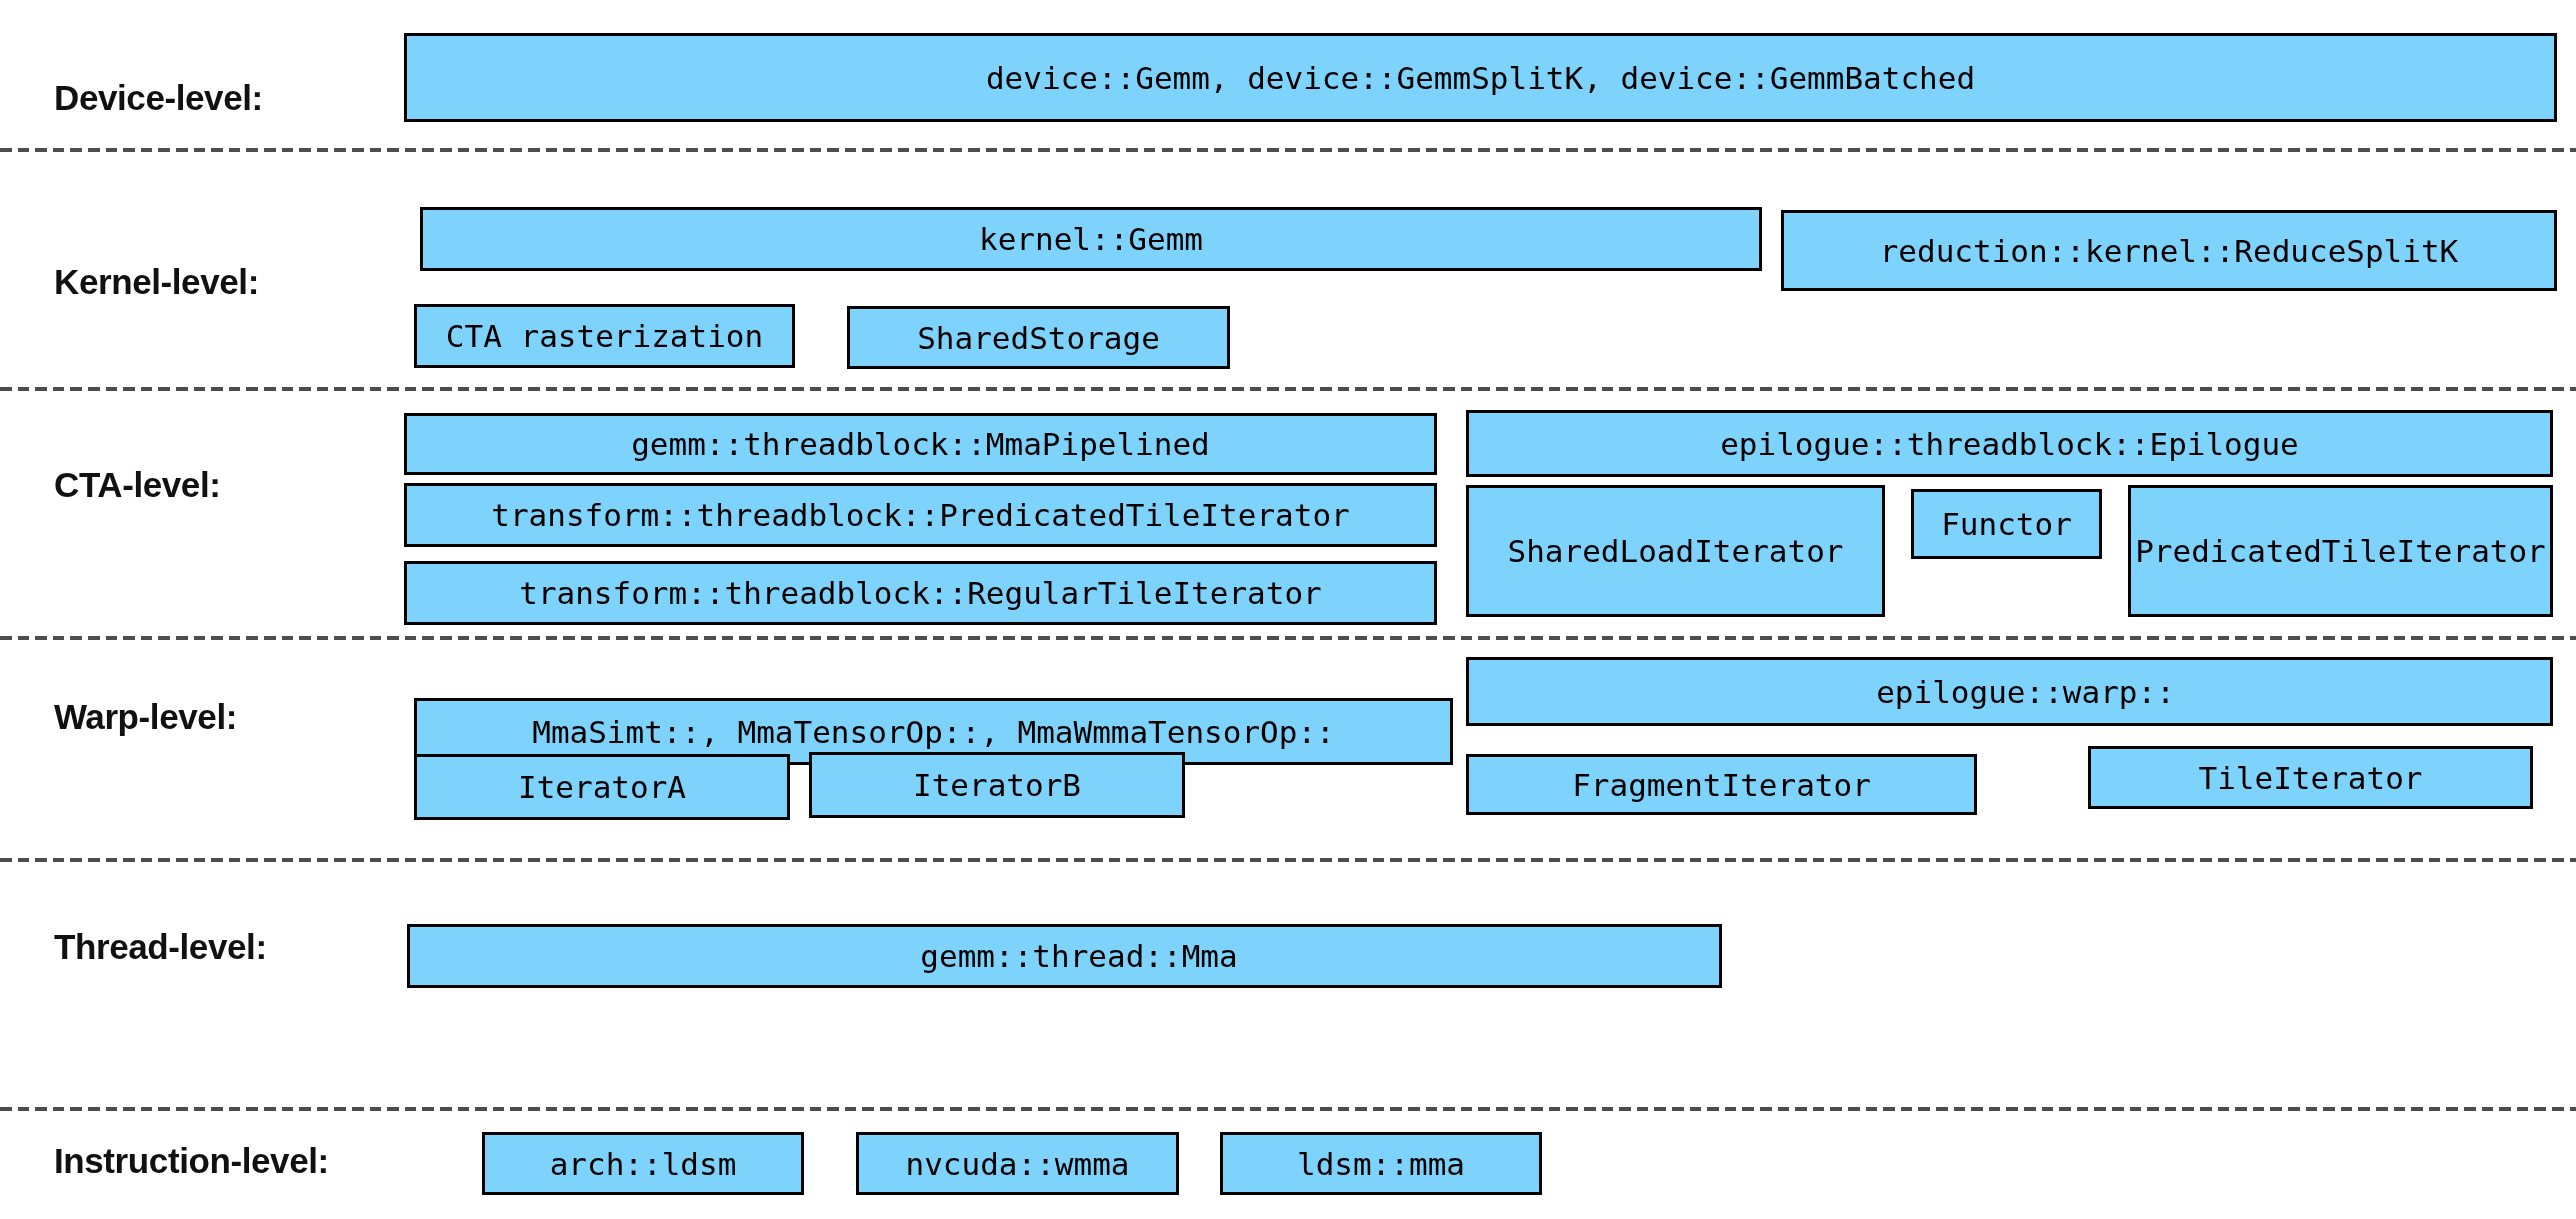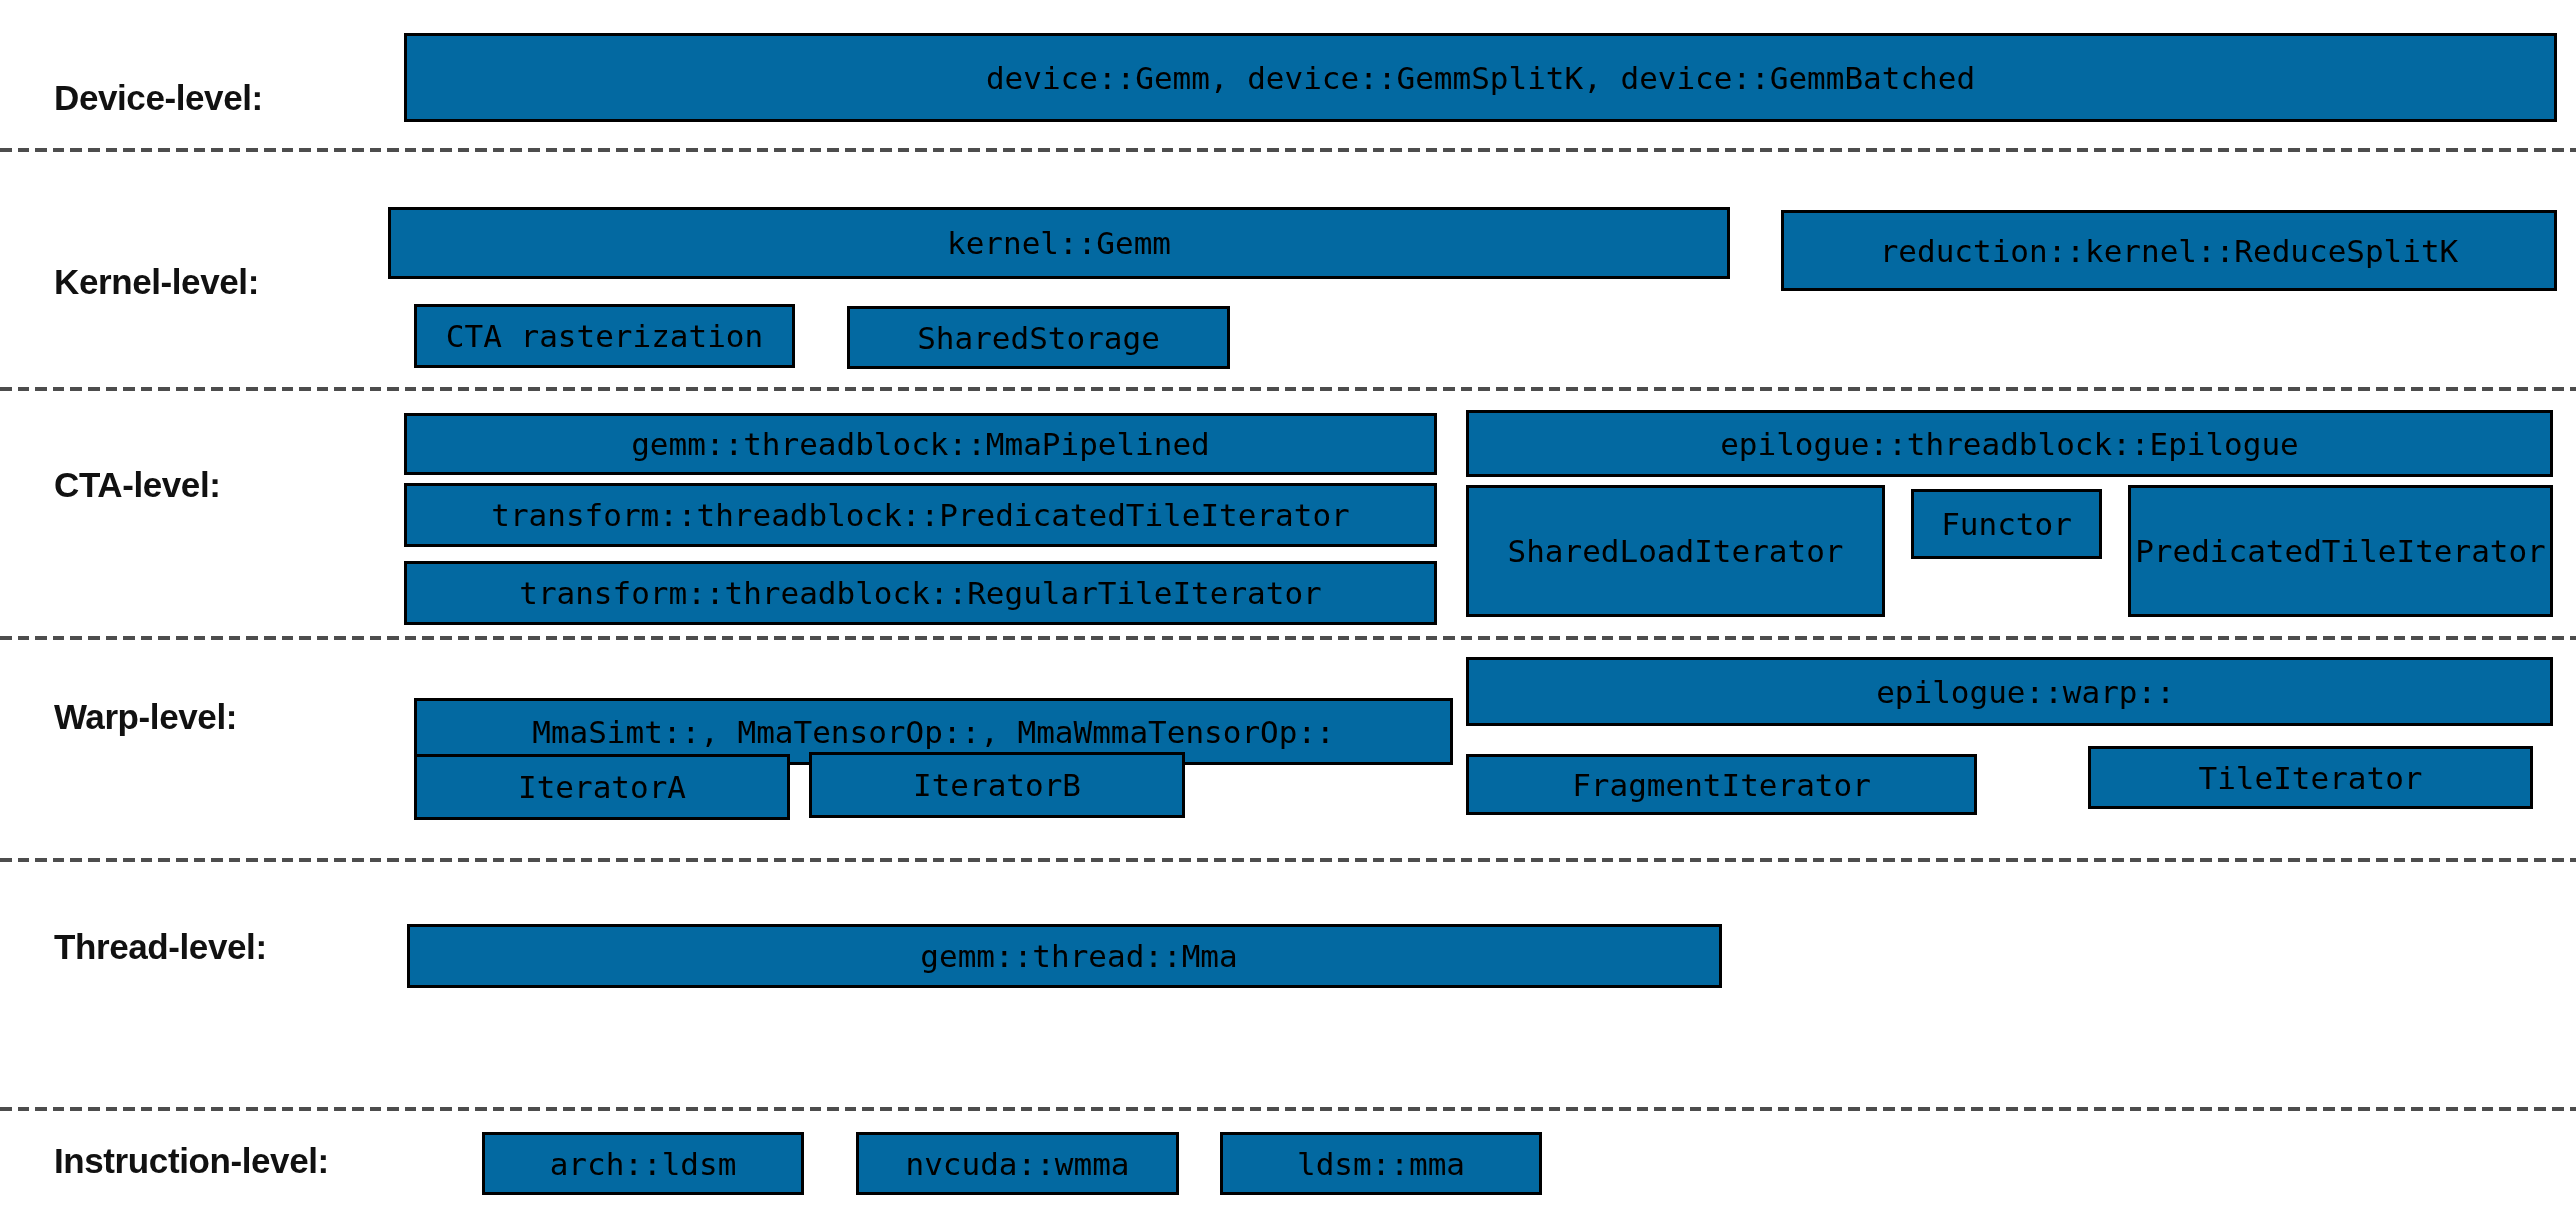--- a/index.html
+++ b/index.html
@@ -21,21 +21,21 @@
     font-weight: 700;
     font-size: 35px;
     line-height: 43px;
     color: #111111;
     letter-spacing: -0.4px;
     white-space: nowrap;
   }
   .box {
     position: absolute;
     box-sizing: border-box;
-    background: #0369a1;
+    background: #7dd3fc;
     border: 3.1px solid #000000;
     display: flex;
     align-items: center;
     justify-content: center;
     font-family: "DejaVu Sans Mono", monospace;
     font-size: 31px;
     color: #000000;
     white-space: nowrap;
     overflow: hidden;
   }
@@ -51,21 +51,21 @@
 <body>
 
 <div class="canvas">
 
   <div class="lvl-label" style="top:56px;margin-top:20px;">Device-level:</div>
   <div class="box" style="left:404px; top:33px; width:2153px; height:89px;">device::Gemm, device::GemmSplitK, device::GemmBatched</div>
 
   <div class="divider" style="top:148px;"></div>
 
   <div class="lvl-label" style="top:260px;">Kernel-level:</div>
-  <div class="box" style="left:388px; top:207px; width:1342px; height:72px;">kernel::Gemm</div>
+  <div class="box" style="left:420px; top:207px; width:1342px; height:64px;">kernel::Gemm</div>
   <div class="box" style="left:1781px; top:210px; width:776px; height:81px;">reduction::kernel::ReduceSplitK</div>
   <div class="box" style="left:414px; top:304px; width:381px; height:64px;">CTA rasterization</div>
   <div class="box" style="left:847px; top:306px; width:383px; height:63px;">SharedStorage</div>
 
   <div class="divider" style="top:387px;"></div>
 
   <div class="lvl-label" style="top:463px;">CTA-level:</div>
   <div class="box" style="left:404px; top:413px; width:1033px; height:62px;">gemm::threadblock::MmaPipelined</div>
   <div class="box" style="left:1466px; top:410px; width:1087px; height:67px;">epilogue::threadblock::Epilogue</div>
   <div class="box" style="left:404px; top:483px; width:1033px; height:64px;">transform::threadblock::PredicatedTileIterator</div>

